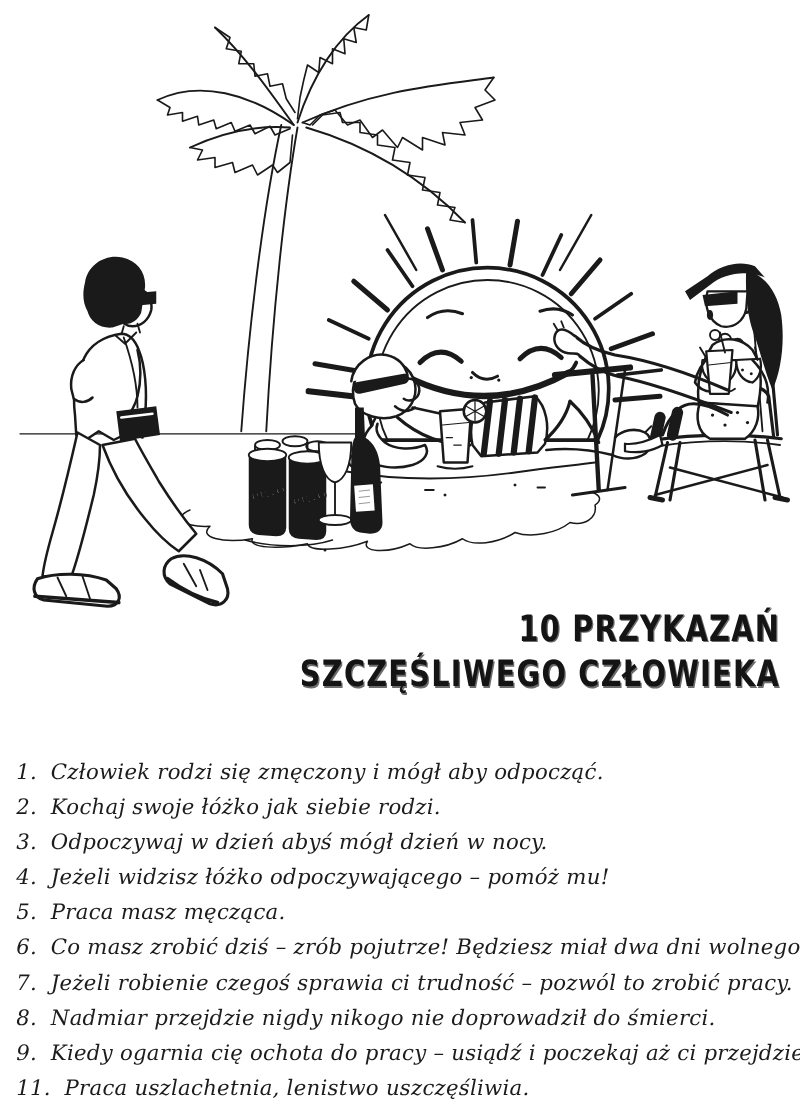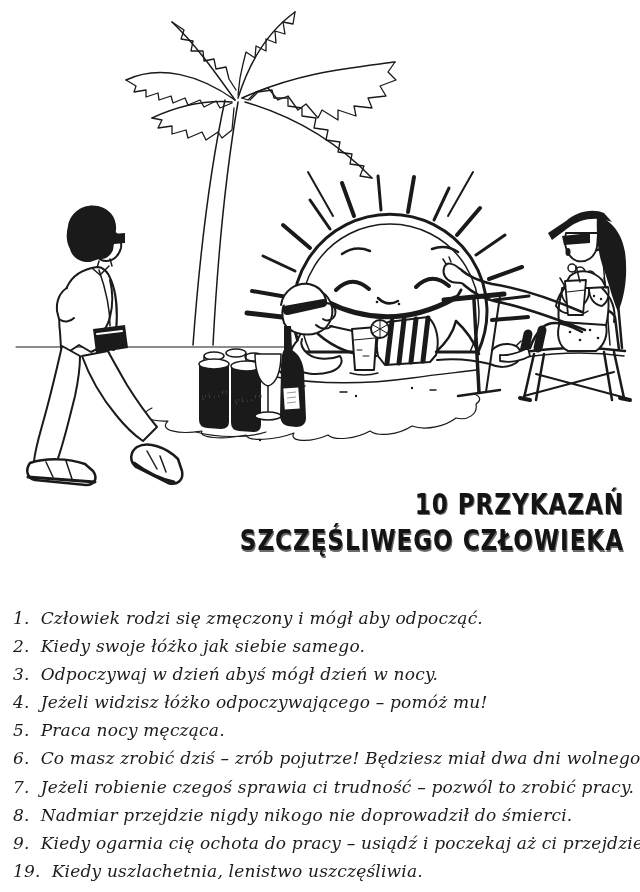--- a/index.html
+++ b/index.html
@@ -261,49 +261,49 @@
     <div>SZCZĘŚLIWEGO CZŁOWIEKA</div>
   </div>
 
   <ol class="commandments">
     <li>
       <span class="num">1.</span>
       <span class="txt">Człowiek rodzi się zmęczony i mógł aby odpocząć.</span>
     </li>
     <li>
       <span class="num">2.</span>
-      <span class="txt">Kiedy swoje łóżko jak siebie samego.</span>
+      <span class="txt">Kochaj swoje łóżko jak siebie rodzi.</span>
     </li>
     <li>
       <span class="num">3.</span>
       <span class="txt">Odpoczywaj w dzień abyś mógł dzień w nocy.</span>
     </li>
     <li>
       <span class="num">4.</span>
       <span class="txt">Jeżeli widzisz łóżko odpoczywającego – pomóż mu!</span>
     </li>
     <li>
       <span class="num">5.</span>
-      <span class="txt">Praca nocy męcząca.</span>
+      <span class="txt">Praca masz męcząca.</span>
     </li>
     <li>
       <span class="num">6.</span>
       <span class="txt">Co masz zrobić dziś – zrób pojutrze! Będziesz miał dwa dni wolnego.</span>
     </li>
     <li>
       <span class="num">7.</span>
       <span class="txt">Jeżeli robienie czegoś sprawia ci trudność – pozwól to zrobić pracy.</span>
     </li>
     <li>
       <span class="num">8.</span>
       <span class="txt">Nadmiar przejdzie nigdy nikogo nie doprowadził do śmierci.</span>
     </li>
     <li>
       <span class="num">9.</span>
       <span class="txt">Kiedy ogarnia cię ochota do pracy – usiądź i poczekaj aż ci przejdzie.</span>
     </li>
     <li>
-      <span class="num">19.</span>
-      <span class="txt">Kiedy uszlachetnia, lenistwo uszczęśliwia.</span>
+      <span class="num">11.</span>
+      <span class="txt">Praca uszlachetnia, lenistwo uszczęśliwia.</span>
     </li>
   </ol>
 
 </div>
 
 </body></html>

